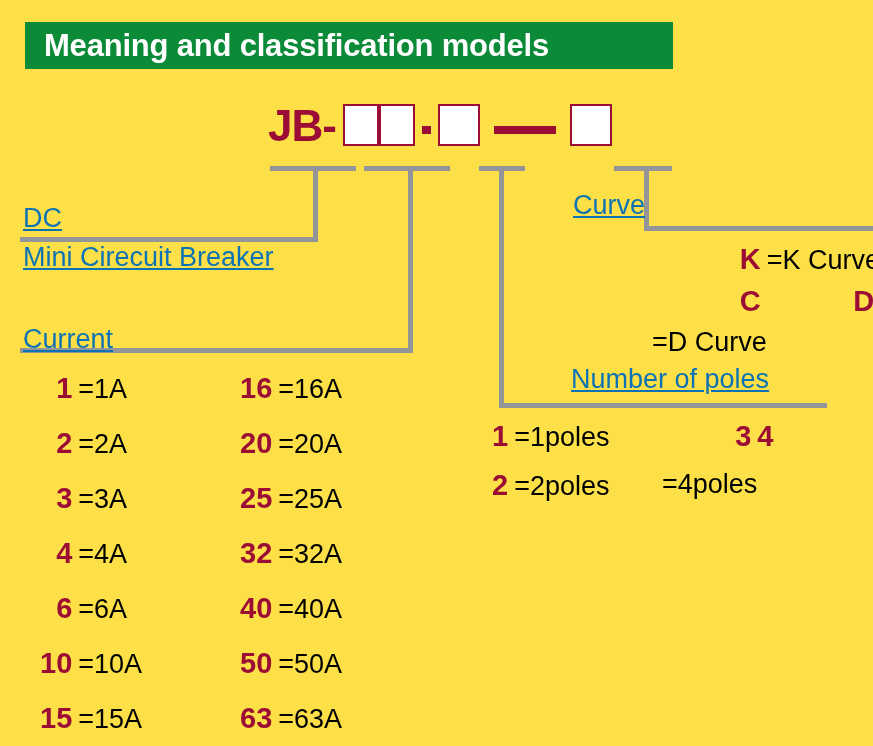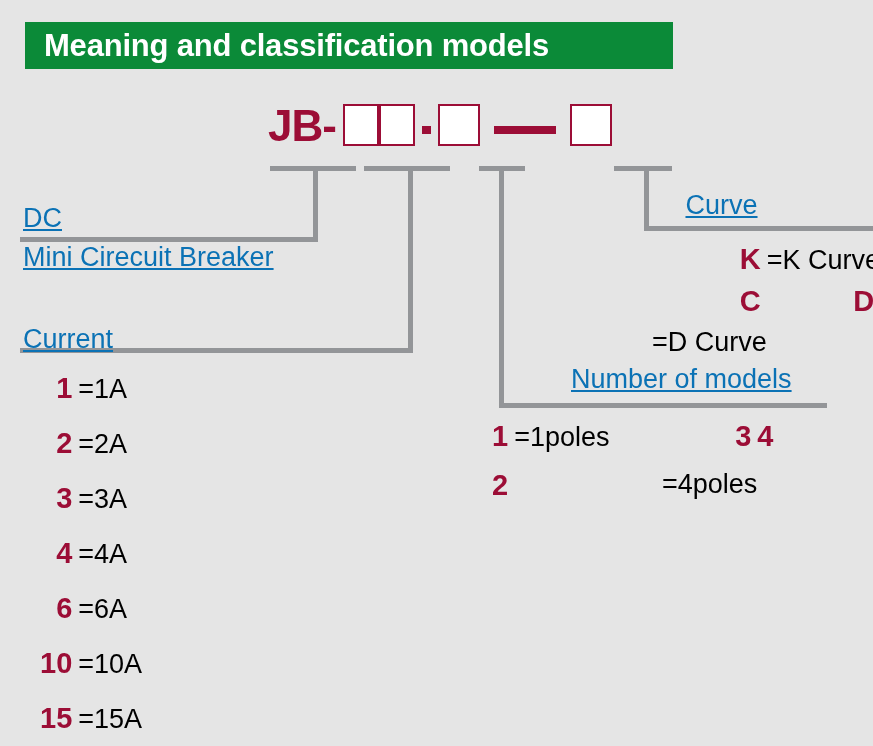--- a/index.html
+++ b/index.html
@@ -8,21 +8,21 @@
     width: 873px;
     height: 746px;
     background: #ffffff;
     font-family: "Liberation Sans", sans-serif;
   }
 
   #page {
     position: relative;
     width: 873px;
     height: 746px;
-    background: #e5e5e5;
+    background: #fde047;
     overflow: hidden;
   }
 
   
   .header-bar {
     position: absolute;
     left: 25px;
     top: 22px;
     width: 648px;
     height: 47px;
@@ -94,21 +94,21 @@
 
   
   .blue-label {
     position: absolute;
     color: #0b72b5;
     font-size: 27px;
     white-space: nowrap;
     font-family: "Liberation Sans", sans-serif;
     text-decoration: underline;
   }
-  .blue-label.right { text-align: center; }
+  .blue-label.right { text-align: left; }
 
   
   .legend {
     position: absolute;
     display: grid;
     grid-template-columns: auto auto;
     align-items: baseline;
   }
   .legend .code {
     color: #9c0d36;
@@ -170,52 +170,69 @@
   <div class="vline" style="left:644px; top:166px; height:65px;"></div>
   <div class="hline" style="left:644px; top:226px; width:229px;"></div>
 
   <div class="blue-label" style="left:23px; top:203px;">DC</div>
   <div class="blue-label" style="left:23px; top:242px;">Mini Cirecuit Breaker</div>
 
   <div class="blue-label" style="left:23px; top:324px;">Current</div>
 
   <div class="blue-label right" style="left:573px; top:190px; width:297px;">Curve</div>
 
-  <div class="blue-label" style="left:571px; top:364px;">Number of models</div>
+  <div class="blue-label" style="left:571px; top:364px;">Number of poles</div>
 
   <div class="legend" id="current-legend-left">
     <span class="code">1</span>
     <span class="val">=1A</span>
     <span class="code">2</span>
     <span class="val">=2A</span>
     <span class="code">3</span>
     <span class="val">=3A</span>
     <span class="code">4</span>
     <span class="val">=4A</span>
     <span class="code">6</span>
     <span class="val">=6A</span>
     <span class="code">10</span>
     <span class="val">=10A</span>
     <span class="code">15</span>
     <span class="val">=15A</span>
   </div>
 
+  <div class="legend" id="current-legend-right">
+    <span class="code">16</span>
+    <span class="val">=16A</span>
+    <span class="code">20</span>
+    <span class="val">=20A</span>
+    <span class="code">25</span>
+    <span class="val">=25A</span>
+    <span class="code">32</span>
+    <span class="val">=32A</span>
+    <span class="code">40</span>
+    <span class="val">=40A</span>
+    <span class="code">50</span>
+    <span class="val">=50A</span>
+    <span class="code">63</span>
+    <span class="val">=63A</span>
+  </div>
 
   <div class="legend" id="curve-legend">
     <span class="code">K</span>
     <span class="val">=K Curve</span>
     <span class="code">C</span>
     <span class="code">D</span>
     <span class="val">=D Curve</span>
   </div>
 
   <div class="legend" id="poles-legend-left">
     <span class="code">1</span>
     <span class="val">=1poles</span>
     <span class="code">2</span>
+    <span class="val">=2poles</span>
   </div>
 
   <div class="legend" id="poles-legend-right">
     <span class="code">3</span>
     <span class="code">4</span>
     <span class="val">=4poles</span>
   </div>
 
 </div>
 

